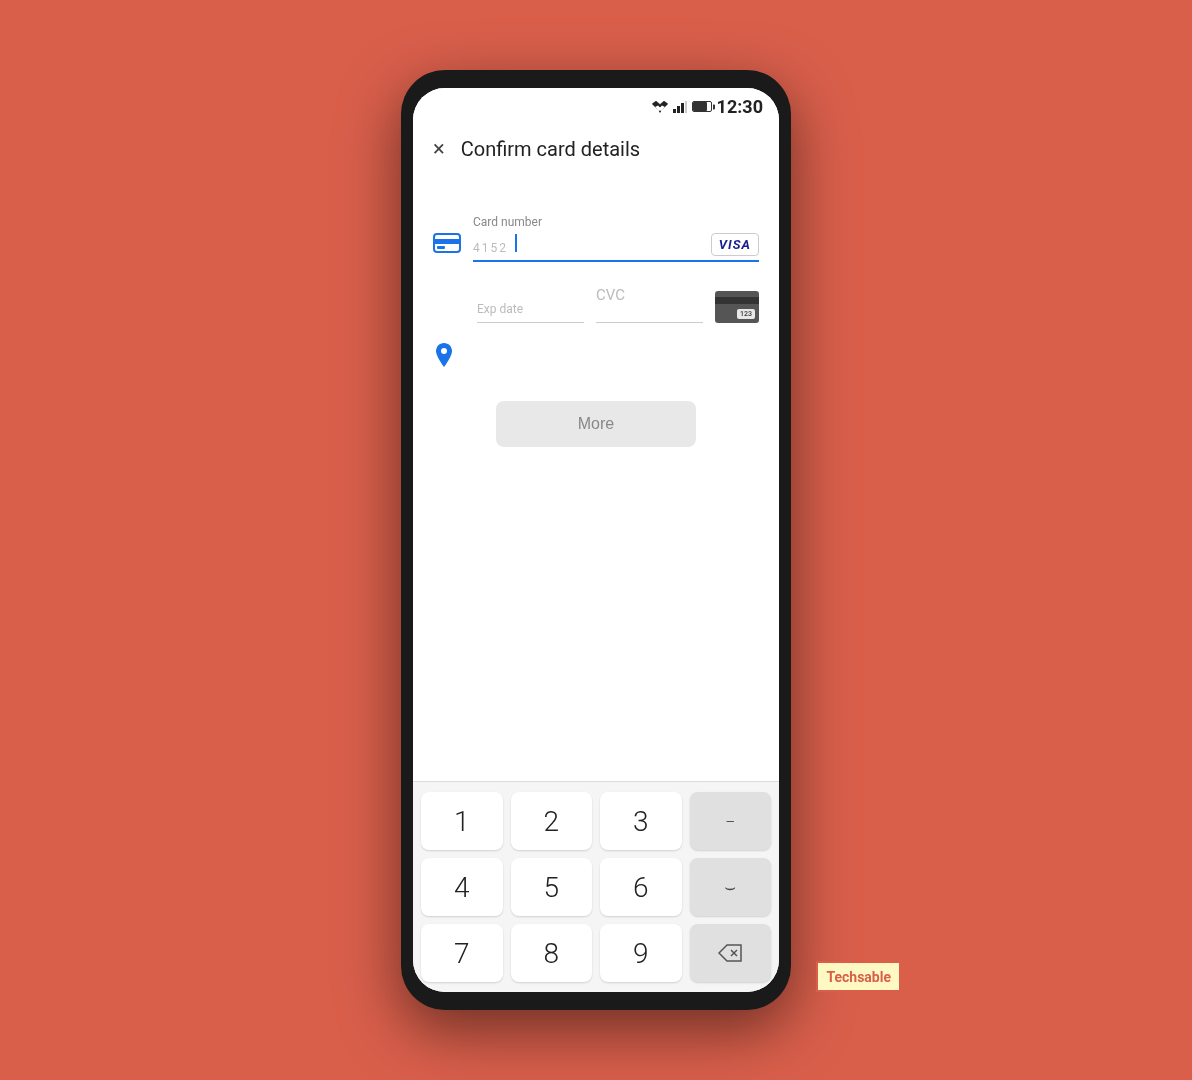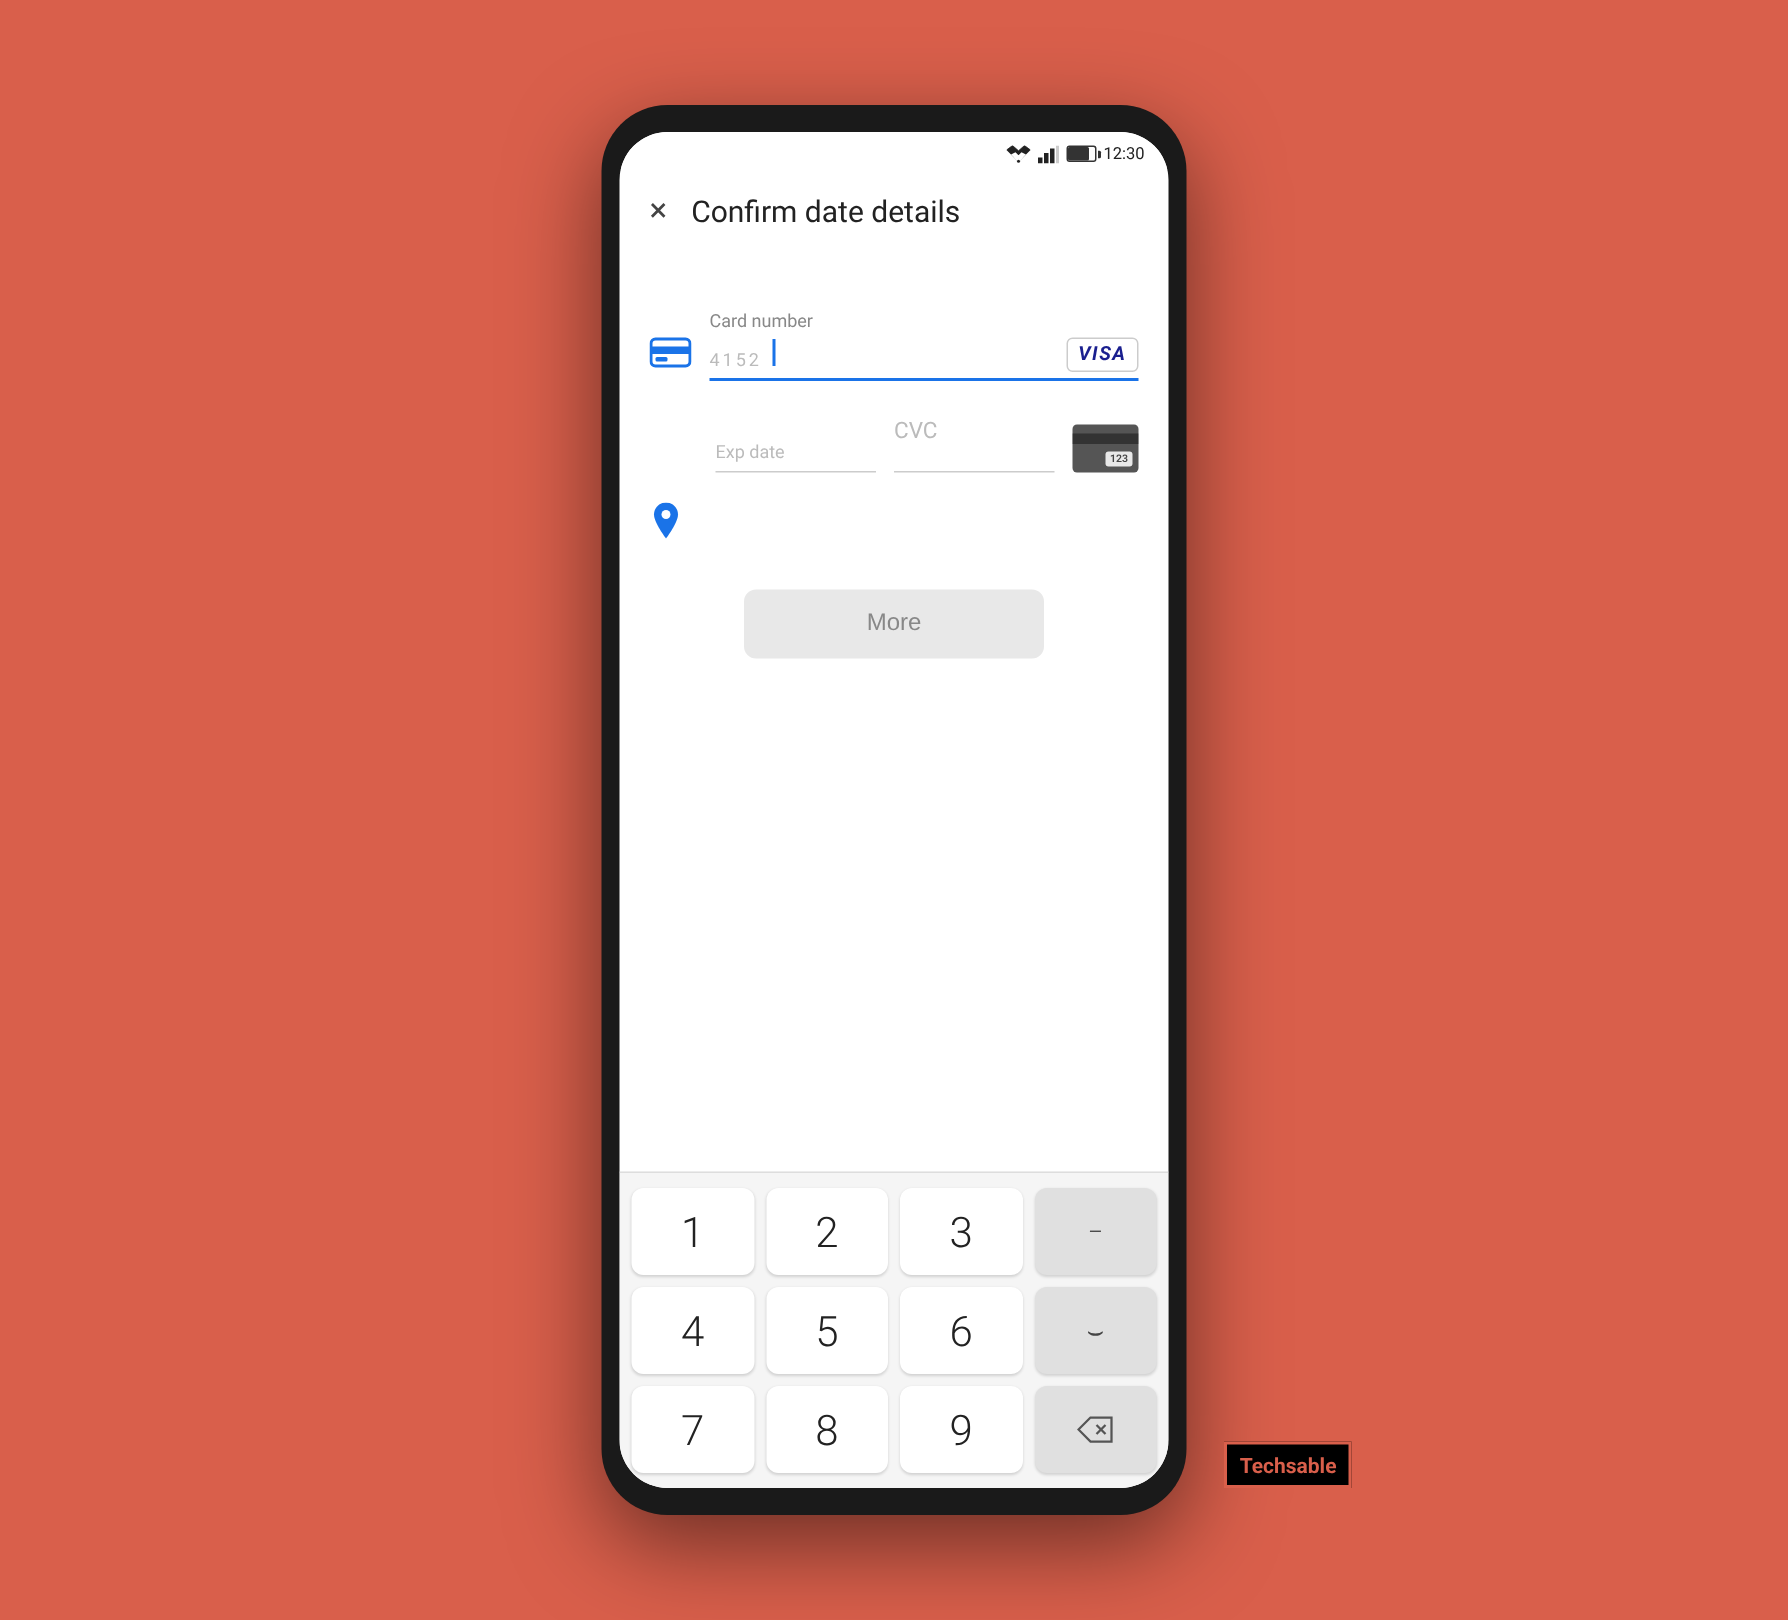--- a/index.html
+++ b/index.html
@@ -44,22 +44,22 @@
       gap: 6px;
     }
 
     .status-icons {
       display: flex;
       align-items: center;
       gap: 5px;
     }
 
     .status-time {
-      font-size: 11px;
-      font-weight: 400;
+      font-size: 18px;
+      font-weight: 700;
       color: #222;
     }
 
     .battery-icon {
       width: 20px;
       height: 11px;
       border: 1.5px solid #333;
       border-radius: 2px;
       position: relative;
       display: inline-flex;
@@ -302,21 +302,21 @@
     .key.backspace {
       background: #e0e0e0;
       font-size: 16px;
     }
 
     
     .techsable-badge {
       position: absolute;
       bottom: 18px;
       right: -110px;
-      background: #000000;
+      background: #fef9c3;
       padding: 4px 8px;
       border: 2px solid #d95f4b;
     }
 
     .techsable-text {
       font-size: 14px;
       font-weight: 700;
       color: #d95f4b;
     }
   </style>
@@ -348,21 +348,21 @@
           <div class="battery-fill"></div>
         </div>
         <span class="status-time">12:30</span>
       </div>
     </div>
 
     <div class="app-content">
 
       <div class="header">
         <span class="close-btn">×</span>
-        <span class="header-title">Confirm date details</span>
+        <span class="header-title">Confirm card details</span>
       </div>
 
       <div class="form-area">
 
         <div class="card-number-section">
           <div class="card-icon-area">
             <svg width="28" height="22" viewBox="0 0 28 22" fill="none">
               <rect x="1" y="2" width="26" height="18" rx="3" stroke="#1a73e8" stroke-width="2"></rect>
               <rect x="1" y="7" width="26" height="5" fill="#1a73e8"></rect>
               <rect x="4" y="14" width="8" height="3" rx="1" fill="#1a73e8"></rect>

